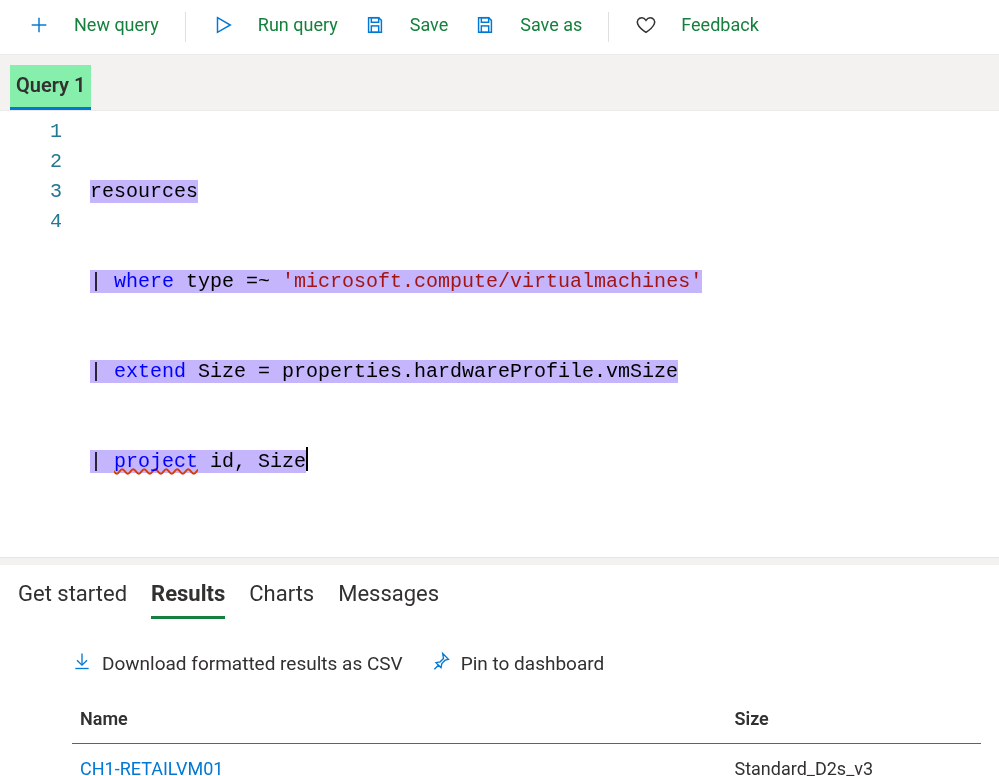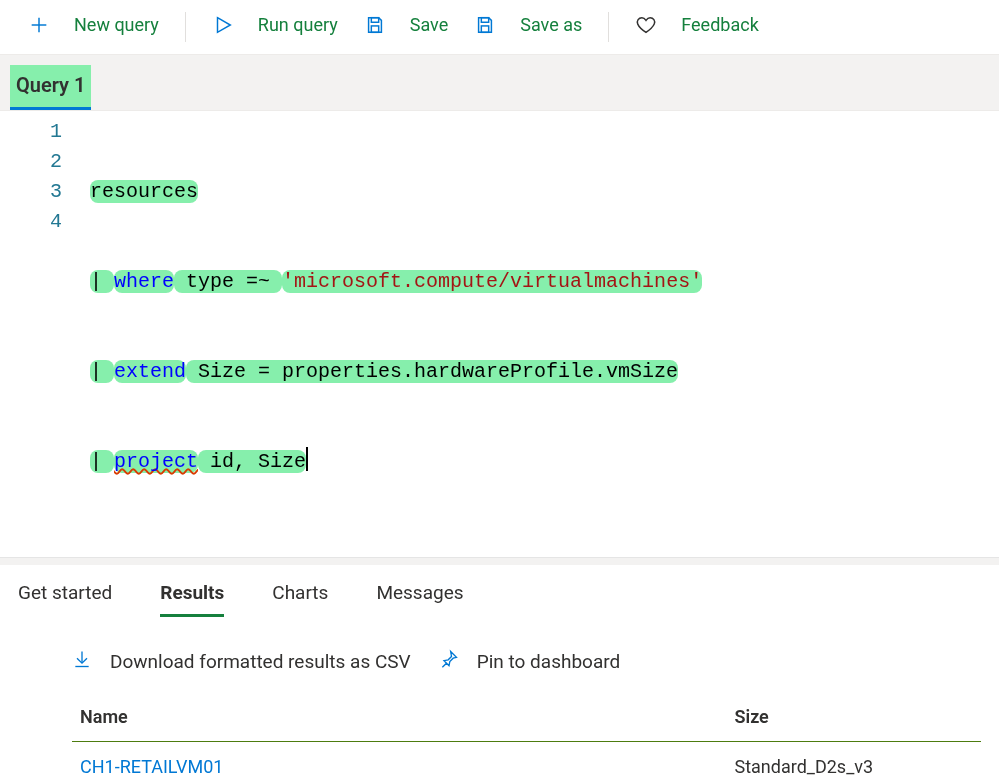--- a/index.html
+++ b/index.html
@@ -64,21 +64,21 @@
 .gutter {
   width: 90px;
   text-align: right;
   color: #237893;
   padding-right: 28px;
   user-select: none;
 }
 .gutter div { height: 30px; }
 .code { flex: 1; white-space: pre; }
 .codeline { height: 30px; display: block; }
-.sel { background: #86efac; border-radius: 8px; }
+.sel { background: #c4b5fd; }
 .kw-blue { color: #0000ff; }
 .str-red { color: #a31515; }
 .plain { color: #000000; }
 .squiggle {
   text-decoration: underline wavy #d83b01;
   text-decoration-skip-ink: none;
 }
 .caret {
   display: inline-block;
   width: 2px;
@@ -90,37 +90,37 @@
 
 .editor-divider {
   height: 8px;
   background: #f3f2f1;
   border-top: 1px solid #e5e5e5;
   box-shadow: 0 -1px 2px rgba(0,0,0,0.05);
 }
 
 .results-tabs {
   display: flex;
-  gap: 48px;
+  gap: 24px;
   padding: 16px 18px 0 18px;
-  font-size: 19px;
+  font-size: 22px;
   color: #323130;
 }
 .results-tabs .rtab { padding-bottom: 10px; cursor: pointer; }
 .results-tabs .rtab.active { font-weight: 700; border-bottom: 3px solid #15803d; }
 
 .results-actions {
   display: flex;
   gap: 28px;
   padding: 32px 18px 18px 72px;
   font-size: 19px;
   color: #323130;
   align-items: center;
 }
-.results-actions .act { display: flex; align-items: center; gap: 18px; cursor: pointer; }
+.results-actions .act { display: flex; align-items: center; gap: 10px; cursor: pointer; }
 .results-actions svg { stroke: #0078d4; fill: none; stroke-width: 1.6; }
 
 .table-wrap { padding: 0 18px 0 72px; }
 table { width: 100%; border-collapse: collapse; font-size: 18px; }
 thead th {
   text-align: left;
   font-weight: 600;
   padding: 14px 8px;
   color: #323130;
   border-bottom: 1px solid #4d7c0f;

